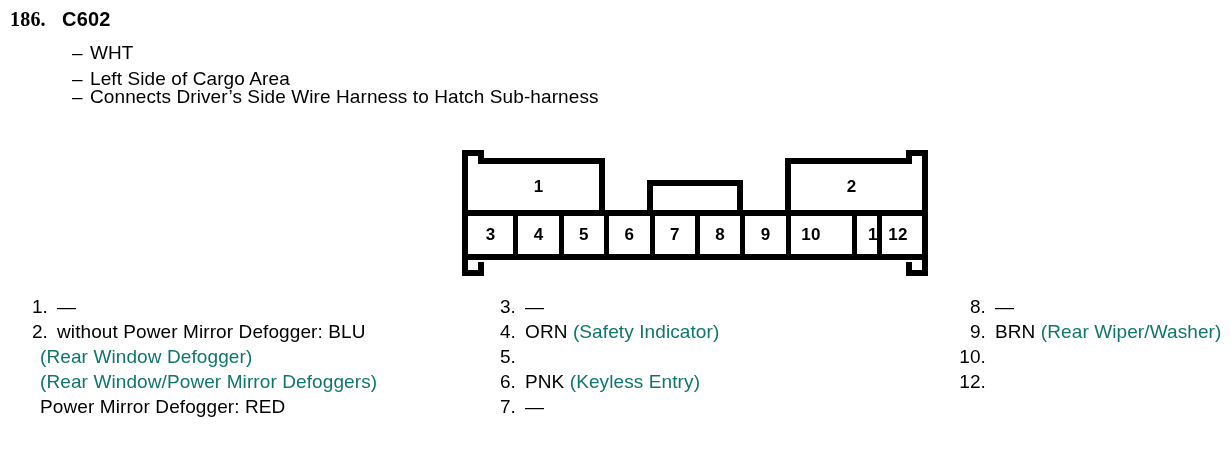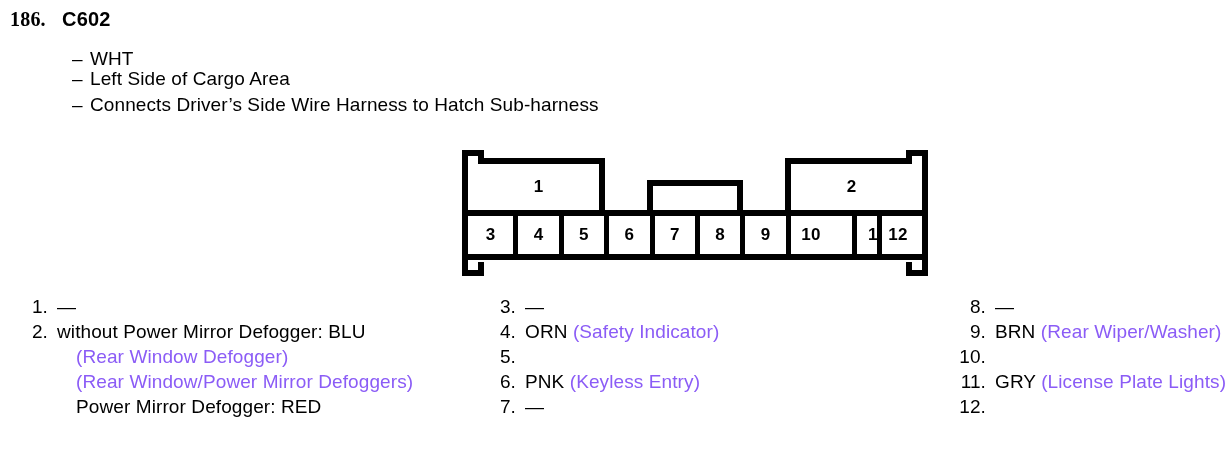--- a/index.html
+++ b/index.html
@@ -44,23 +44,23 @@
     position: absolute;
     left: 72px;
     font-size: 19px;
     white-space: nowrap;
     letter-spacing: 0.1px;
   }
   .desc-dash {
     display: inline-block;
     width: 18px;
   }
-  #desc-0 { top: 48px; }
+  #desc-0 { top: 42px; }
   #desc-1 { top: 68px; }
-  #desc-2 { top: 94px; }
+  #desc-2 { top: 86px; }
 
   
   #connector-diagram {
     position: absolute;
     left: 462px;
     top: 150px;
     width: 466px;
     height: 126px;
   }
   
@@ -117,25 +117,25 @@
     display: inline-block;
     width: 34px;
     text-align: right;
     flex: 0 0 34px;
     padding-right: 9px;
     box-sizing: content-box;
   }
   .legend-body { display: inline-block; }
   .legend-sub {
     display: block;
-    margin-left: 62px;
+    margin-left: 26px;
     height: 25px;
     white-space: nowrap;
   }
-  .blue { color: #8b5cf6; }
+  .blue { color: #0f766e; }
 </style>
 </head>
 <body>
 
 <div id="header-block">
   <div id="title-row">
     <span id="title-number">186.</span><span id="title-name">C602</span>
   </div>
 
   <div class="desc-line" id="desc-0">
@@ -256,19 +256,15 @@
       <span class="legend-body"><span>—</span></span>
     </div>
     <div class="legend-row">
       <span class="legend-num">9.</span>
       <span class="legend-body"><span>BRN </span><span class="blue">(Rear Wiper/Washer)</span></span>
     </div>
     <div class="legend-row">
       <span class="legend-num">10.</span>
     </div>
     <div class="legend-row">
-      <span class="legend-num">11.</span>
-      <span class="legend-body"><span>GRY </span><span class="blue">(License Plate Lights)</span></span>
-    </div>
-    <div class="legend-row">
       <span class="legend-num">12.</span>
     </div>
   </div>
 
 </body></html>

